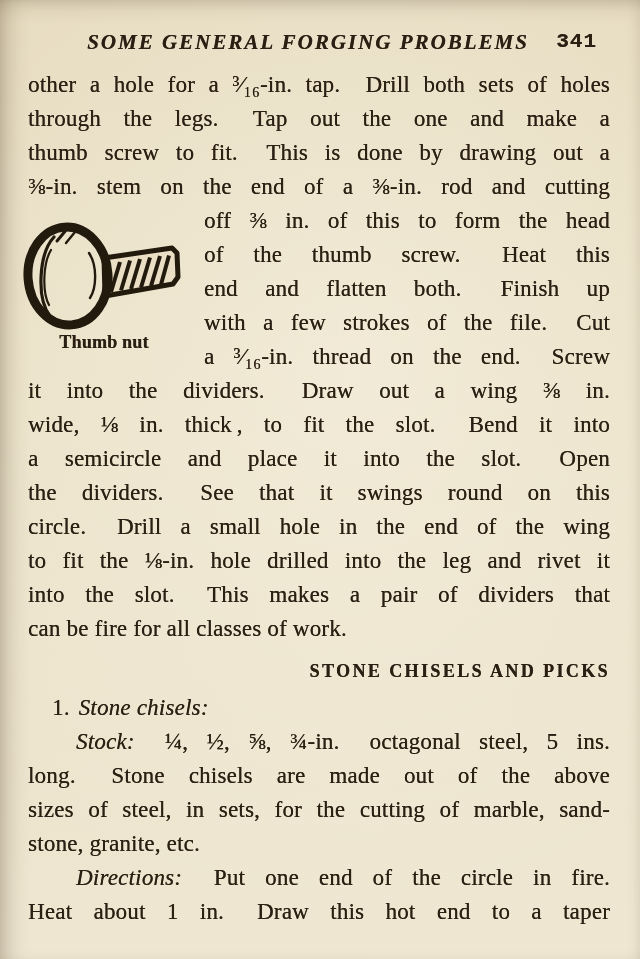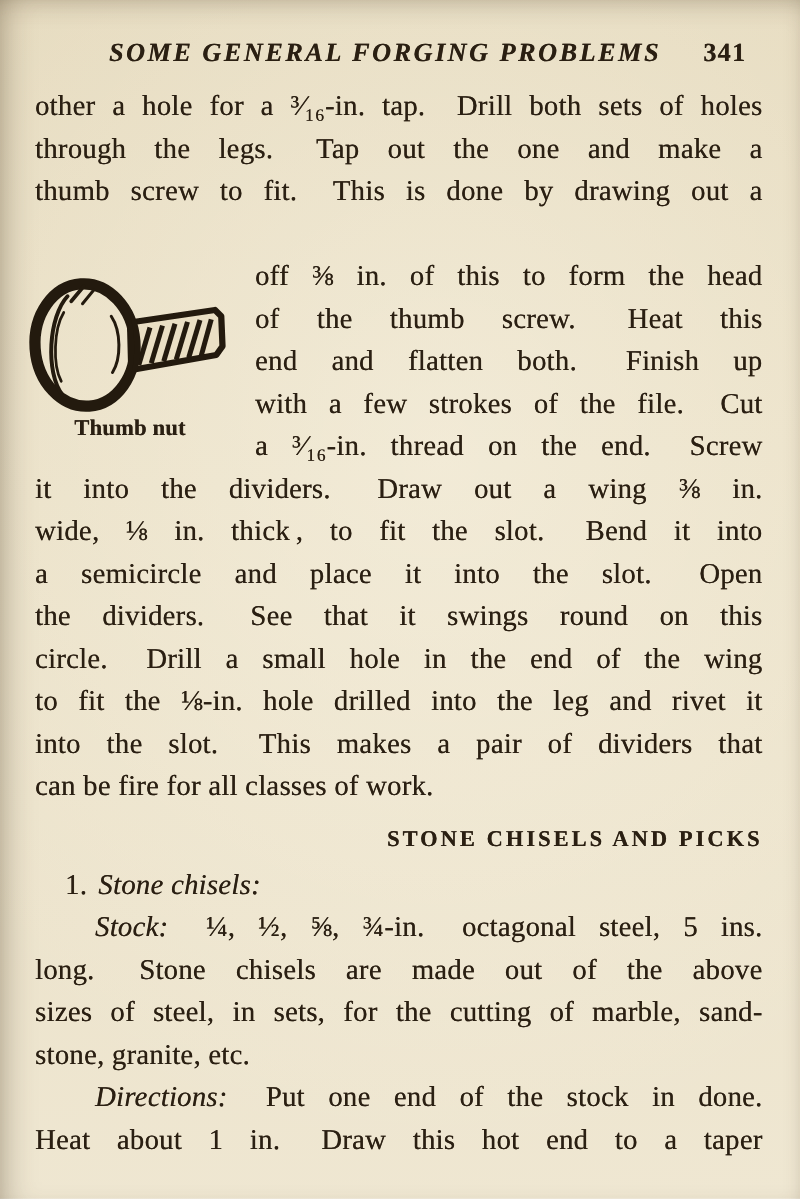--- a/index.html
+++ b/index.html
@@ -36,20 +36,21 @@
     line-height: 28px;
     font-style: italic;
   }
   .pagenum {
     position: absolute;
     top: 28px; right: 43px;
     font-size: 21px;
     font-weight: 700;
     letter-spacing: 1px;
     line-height: 28px;
+    font-family: Liberation Mono, monospace;
   }
 
   .ln {
     position: absolute;
     left: 28px; right: 30px;
     font-size: 23px;
     line-height: 30px;
     text-align: justify;
     text-align-last: justify;
     -moz-text-align-last: justify;
@@ -90,20 +91,21 @@
 <body>
 
 <div class="page">
 
   <div class="header-title txt">SOME GENERAL FORGING PROBLEMS</div>
   <div class="pagenum txt">341</div>
 
   <div class="ln txt" style="top:70px">other a hole for a ³⁄₁₆-in. tap.  Drill both sets of holes</div>
   <div class="ln txt" style="top:104px">through the legs.  Tap out the one and make a</div>
   <div class="ln txt" style="top:138px">thumb screw to fit.  This is done by drawing out a</div>
+  <div class="ln txt" style="top:172px">⅜-in. stem on the end of a ⅜-in. rod and cutting</div>
   <div class="ln wrap txt" style="top:206px">off ⅜ in. of this to form the head</div>
   <div class="ln wrap txt" style="top:240px">of the thumb screw.  Heat this</div>
   <div class="ln wrap txt" style="top:274px">end and flatten both.  Finish up</div>
   <div class="ln wrap txt" style="top:308px">with a few strokes of the file.  Cut</div>
   <div class="ln wrap txt" style="top:342px">a ³⁄₁₆-in. thread on the end.  Screw</div>
   <div class="ln txt" style="top:376px">it into the dividers.  Draw out a wing ⅜ in.</div>
   <div class="ln txt" style="top:410px">wide, ⅛ in. thick , to fit the slot.  Bend it into</div>
   <div class="ln txt" style="top:444px">a semicircle and place it into the slot.  Open</div>
   <div class="ln txt" style="top:478px">the dividers.  See that it swings round on this</div>
   <div class="ln txt" style="top:512px">circle.  Drill a small hole in the end of the wing</div>
@@ -142,17 +144,17 @@
   </div>
 
   <div class="ln ind txt" style="top:727px">
     <span class="it">Stock:</span><span>  ¼, ½, ⅝, ¾-in.  octagonal steel, 5 ins.</span>
   </div>
   <div class="ln txt" style="top:761px">long.  Stone chisels are made out of the above</div>
   <div class="ln txt" style="top:795px">sizes of steel, in sets, for the cutting of marble, sand-</div>
   <div class="ln endline txt" style="top:829px">stone, granite, etc.</div>
 
   <div class="ln ind txt" style="top:863px">
-    <span class="it">Directions:</span><span>  Put one end of the stock in done.</span>
+    <span class="it">Directions:</span><span>  Put one end of the circle in fire.</span>
   </div>
   <div class="ln txt" style="top:897px">Heat about 1 in.  Draw this hot end to a taper</div>
 
 </div>
 
 </body></html>

